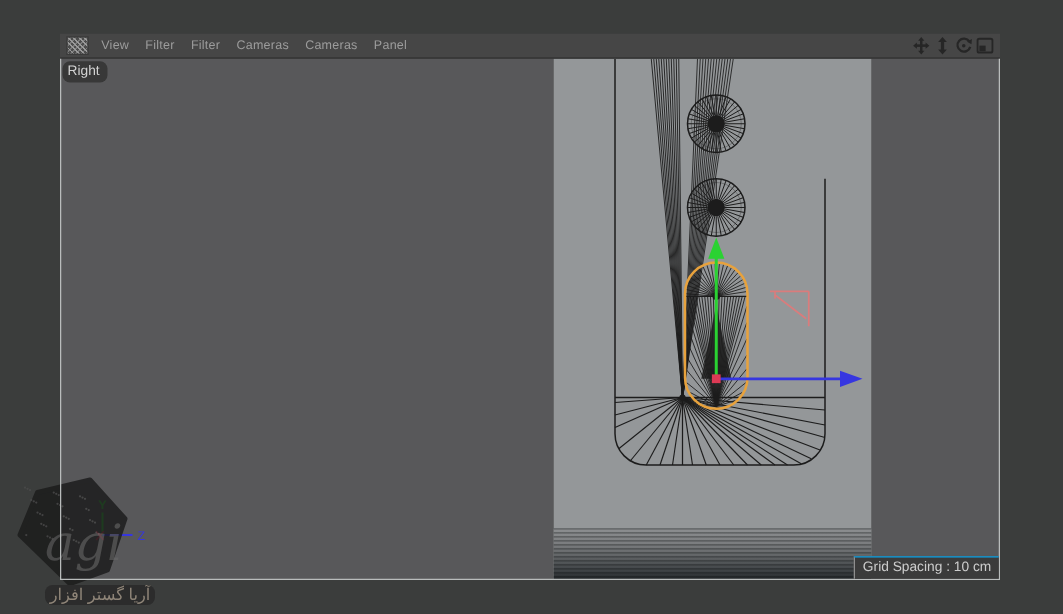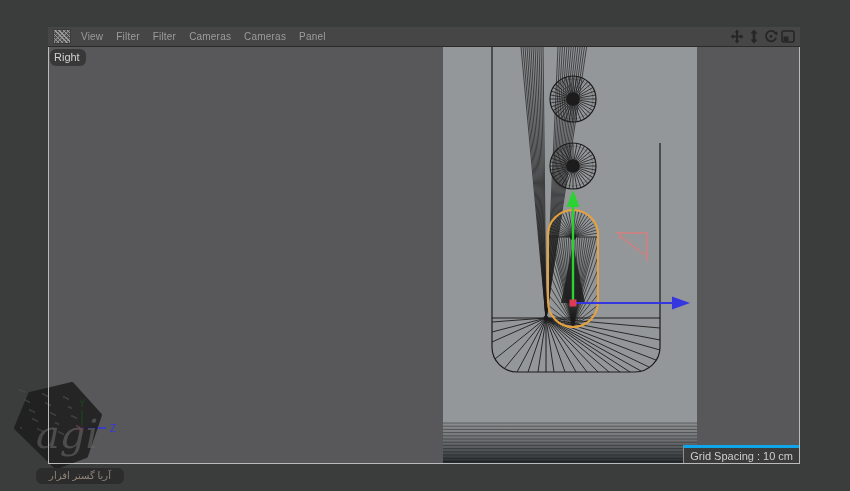--- a/index.html
+++ b/index.html
@@ -19,26 +19,26 @@
   .ctl{width:14px;height:15px;margin-right:3px;display:block;}
   .ctl:last-child{margin-right:5px;}
   .viewport{position:absolute;left:48px;top:47px;width:752px;height:417px;
     background:var(--viewport-bg,#58585a);overflow:hidden;}
   .object-panel{position:absolute;left:395px;top:0;width:254px;height:417px;
     background:var(--object-panel,#949799);}
   #scene{position:absolute;left:0;top:0;}
   .view-badge{position:absolute;left:2px;top:2px;background:var(--badge-bg,#383838);
     color:var(--badge-text,#d2d2d2);font-size:11px;padding:2px 6px 3px 4px;z-index:6;border-radius:6px;}
   .grid-box{position:absolute;left:635px;top:398px;width:116px;height:18px;
-    background:#3b3b3b;border-top:3px solid #0ea5e9;border-left:1px solid #8f8f8f;
+    background:#3b3b3b;border-top:1px solid #0ea5e9;border-left:1px solid #8f8f8f;
     color:#cdcdcd;font-size:11px;text-align:right;line-height:17px;
     padding-right:6px;box-sizing:border-box;z-index:6;}
   #overlay{position:absolute;left:0;top:0;z-index:5;pointer-events:none;}
   .wm-caption{position:absolute;left:36px;top:468px;width:88px;height:16px;z-index:6;
-    background:#2c2c2c;border-radius:6px;color:#8f8578;font-size:10px;line-height:16px;
+    background:#2c2c2c;border-radius:6px;color:#8f8578;font-size:13px;line-height:16px;
     text-align:center;direction:rtl;overflow:hidden;}
 </style>
 </head>
 <body>
 
 <div class="stage">
 
   <div class="menubar">
     <div class="hatch"></div>
     <span class="menu-item">View</span>

